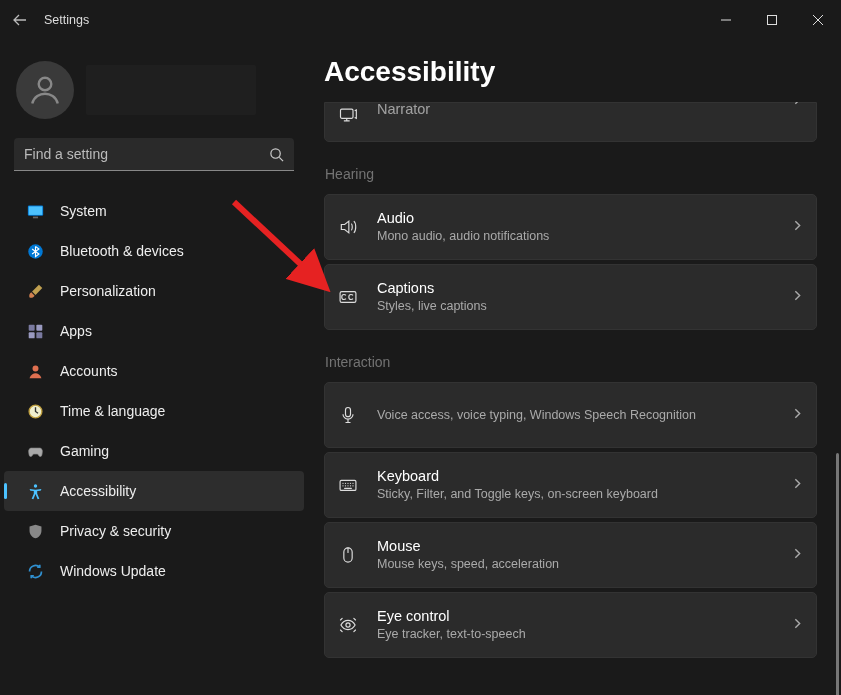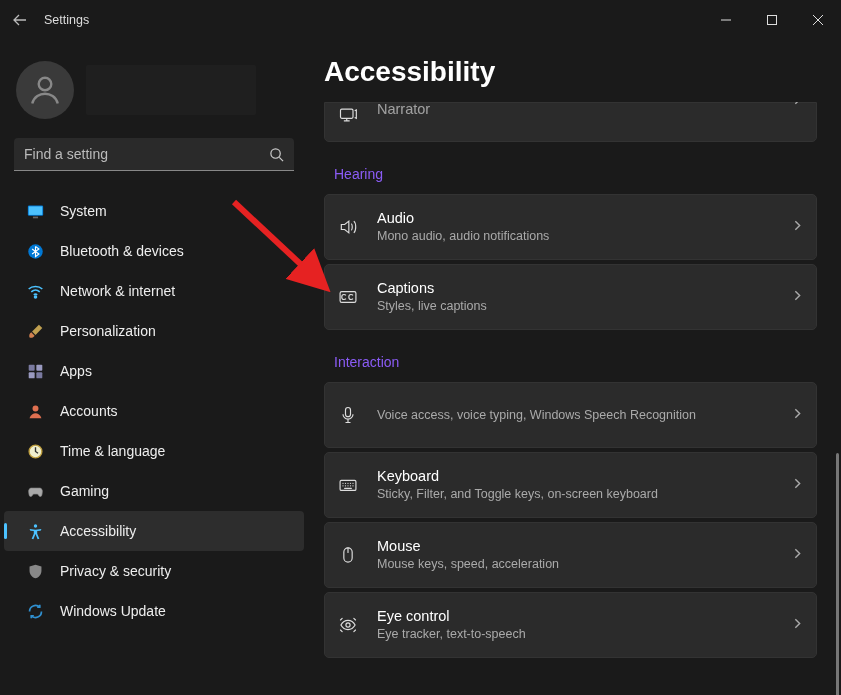--- a/index.html
+++ b/index.html
@@ -161,23 +161,23 @@
       justify-content: center;
       color: #ddd;
       flex-shrink: 0;
     }
     .card-text { margin-left: 18px; flex: 1; }
     .card-title { font-size: 14.5px; color: #fff; line-height: 1.35; }
     .card-subtitle { font-size: 12.5px; color: #aaa; line-height: 1.35; }
     .card-chevron { color: #aaa; }
     .section-header {
       font-size: 14px;
-      color: #8b5cf6;
+      color: #737373;
       font-weight: 500;
-      margin: 24px 0 12px 10px;
+      margin: 24px 0 12px 1px;
     }
     .section-header.tight-top { margin-top: 24px; }
     .arrow-annot {
       position: absolute;
       left: 226px;
       top: 194px;
       pointer-events: none;
     }
     .scrollbar-track {
       position: absolute;
@@ -259,29 +259,20 @@
         <span class="nav-icon">
           <svg width="17" height="17" viewBox="0 0 20 20">
               <circle cx="10" cy="10" r="8.5" fill="#0078d4"></circle>
               <path d="M10 4v12l4-3-8-6m0 6 8-6-4-3" stroke="#fff" stroke-width="1.3" fill="none"></path>
             </svg>
         </span>
         <span class="nav-label">Bluetooth &amp; devices</span>
       </div>
       <div class="nav-item">
         <span class="nav-icon">
-          <svg width="17" height="17" viewBox="0 0 20 20" fill="none" stroke="#4cc2ff" stroke-width="1.8">
-              <path d="M2 7c4-4 12-4 16 0M5 10.5c3-2.8 7-2.8 10 0M8 14c1.3-1.2 2.7-1.2 4 0"></path>
-              <circle cx="10" cy="16.5" r="1.2" fill="#4cc2ff"></circle>
-            </svg>
-        </span>
-        <span class="nav-label">Network &amp; internet</span>
-      </div>
-      <div class="nav-item">
-        <span class="nav-icon">
           <svg width="17" height="17" viewBox="0 0 20 20" fill="none">
               <path d="M14 2l4 4-8 8-4-4z" fill="#c0a050"></path>
               <path d="M5 11l4 4c-1 2-4 3-6 2-1-2 0-5 2-6z" fill="#d08050"></path>
             </svg>
         </span>
         <span class="nav-label">Personalization</span>
       </div>
       <div class="nav-item">
         <span class="nav-icon">
           <svg width="17" height="17" viewBox="0 0 20 20" fill="none">

